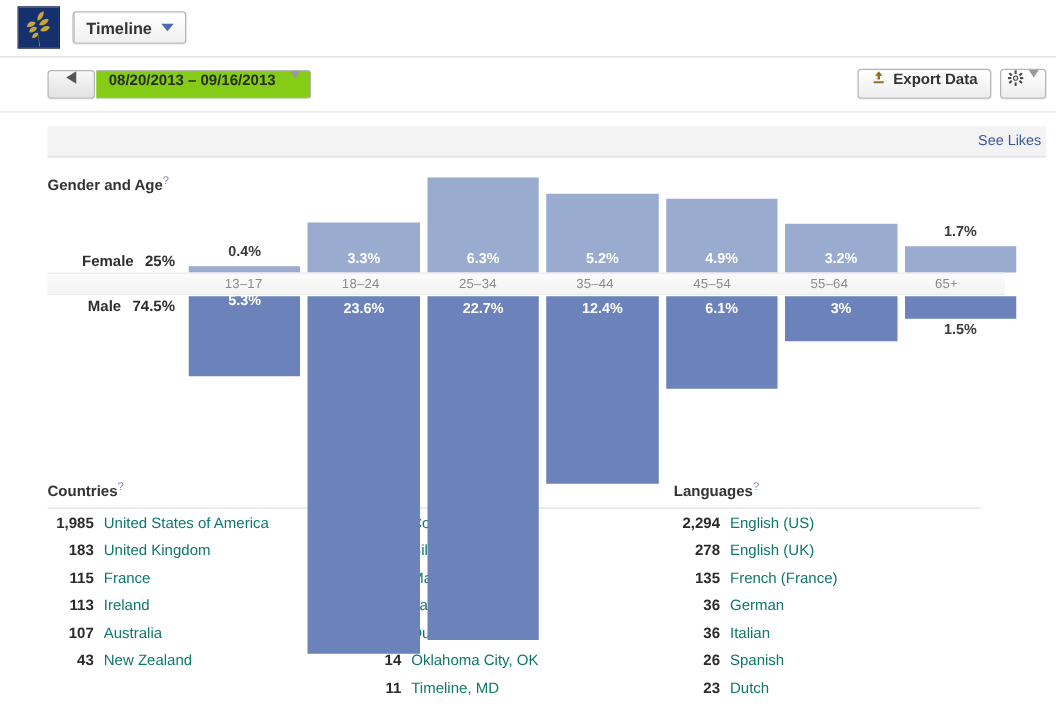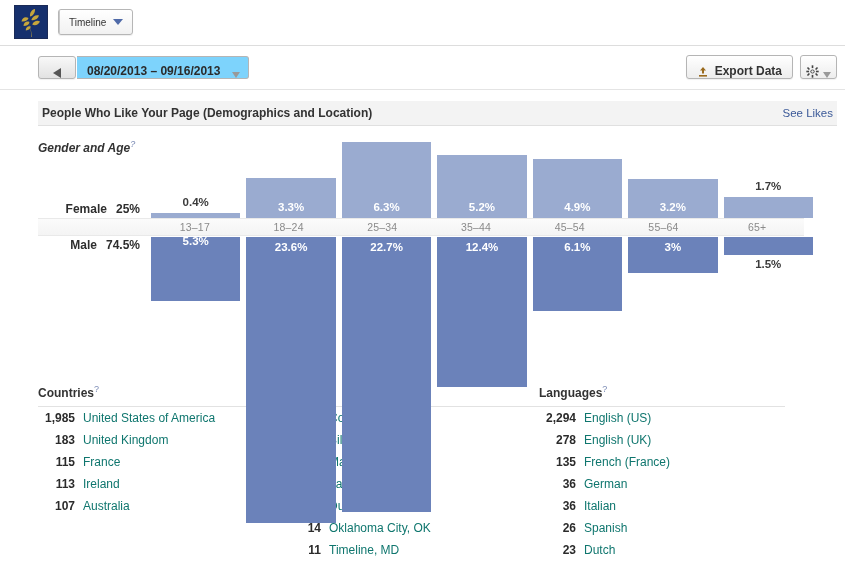--- a/index.html
+++ b/index.html
@@ -38,21 +38,21 @@
   .pagebar-title {
     display: flex; align-items: center;
     padding: 0 9px 0 10px;
     font-size: 13px; font-weight: bold; color: #333;
     white-space: nowrap;
   }
   .pagebar-sep { width: 1px; background: #c9c9c9; }
   .pagebar-view {
     display: flex; align-items: center; gap: 7px;
     padding: 0 9px;
-    font-size: 10px; font-weight: normal; color: #333;
+    font-size: 13px; font-weight: bold; color: #333;
     white-space: nowrap;
   }
   .caret-down {
     width: 0; height: 0;
     border-left: 5px solid transparent;
     border-right: 5px solid transparent;
     border-top: 6px solid #4f6aa8;
   }
 
   
@@ -61,42 +61,42 @@
     height: 44px;
     margin: 0 0 0 0;
     border-bottom: 1px solid #e4e4e4;
   }
   .btn {
     border: 1px solid #b5b5b5;
     border-radius: 3px;
     background: linear-gradient(#ffffff,#ededed);
     box-shadow: 0 1px 1px rgba(0,0,0,.06);
     font-size: 12px; color: #333;
-    display: flex; align-items: flex-end; justify-content: center;
+    display: flex; align-items: flex-start; justify-content: center;
     cursor: default;
   }
   .prev-btn {
     position: absolute; left: 38px; top: 10px;
     width: 38px; height: 23px;
     background: linear-gradient(#f8f8f8,#e2e2e2);
   }
   .tri-left {
     width: 0; height: 0;
     border-top: 5px solid transparent;
     border-bottom: 5px solid transparent;
     border-right: 8px solid #555;
   }
   .date-box {
     position: absolute; left: 77px; top: 10px;
     height: 23px; padding: 0 8px 0 10px;
-    display: flex; align-items: flex-end; gap: 12px;
+    display: flex; align-items: flex-start; gap: 12px;
     border: 1px solid #b5b5b5;
     border-left: none;
     border-radius: 0 3px 3px 0;
-    background: #7dd3fc;
+    background: #84cc16;
     font-size: 12px; font-weight: bold; color: #2b2b2b;
     white-space: nowrap;
   }
   .caret-sm {
     width: 0; height: 0;
     border-left: 4px solid transparent;
     border-right: 4px solid transparent;
     border-top: 6px solid #999;
   }
   .export-btn {
@@ -127,21 +127,21 @@
   .see-likes {
     position: absolute; right: 4px; top: 50%;
     transform: translateY(-50%);
     font-size: 11.5px; color: #3b5998;
     cursor: default;
   }
 
   
   .subsec-title {
     margin: 13px 0 0 38px;
-    font-size: 12px; font-weight: bold; color: #333; font-style: italic;
+    font-size: 12px; font-weight: bold; color: #333;
   }
   .help-q {
     font-size: 9px; color: #7b8bb5; vertical-align: super;
     font-weight: normal;
   }
 
   .chart {
     position: relative;
     margin: 8px 0 0 0;
     height: 225px;
@@ -295,21 +295,20 @@
         <rect x="12" y="2.6" width="2" height="3.4" transform="rotate(45 13 4.3)"></rect>
         <rect x="2" y="10" width="2" height="3.4" transform="rotate(45 3 11.7)"></rect>
       </g>
       <circle cx="8" cy="8" r="1.5" fill="#ededed"></circle>
     </svg>
     <span class="caret-sm"></span>
   </div>
 </div>
 
 <div class="section-head">
-  <span class="section-head-title">People Who Like Your Page (Demographics and Location)</span>
   <span class="see-likes">See Likes</span>
 </div>
 
 <div class="subsec-title">
   <span>Gender and Age</span><span class="help-q">?</span>
 </div>
 
 <div class="chart">
 
   <div class="bars-row">
@@ -402,20 +401,24 @@
         <span class="list-name">France</span>
       </div>
       <div class="list-row">
         <span class="list-count">113</span>
         <span class="list-name">Ireland</span>
       </div>
       <div class="list-row">
         <span class="list-count">107</span>
         <span class="list-name">Australia</span>
       </div>
+      <div class="list-row">
+        <span class="list-count">43</span>
+        <span class="list-name">New Zealand</span>
+      </div>
     </div>
   </div>
 
   <div class="list-col mid">
     <div class="list-title">
       <span>Cities</span><span class="help-q">?</span>
     </div>
     <div class="list-rows">
       <div class="list-row">
         <span class="list-count">40</span>

